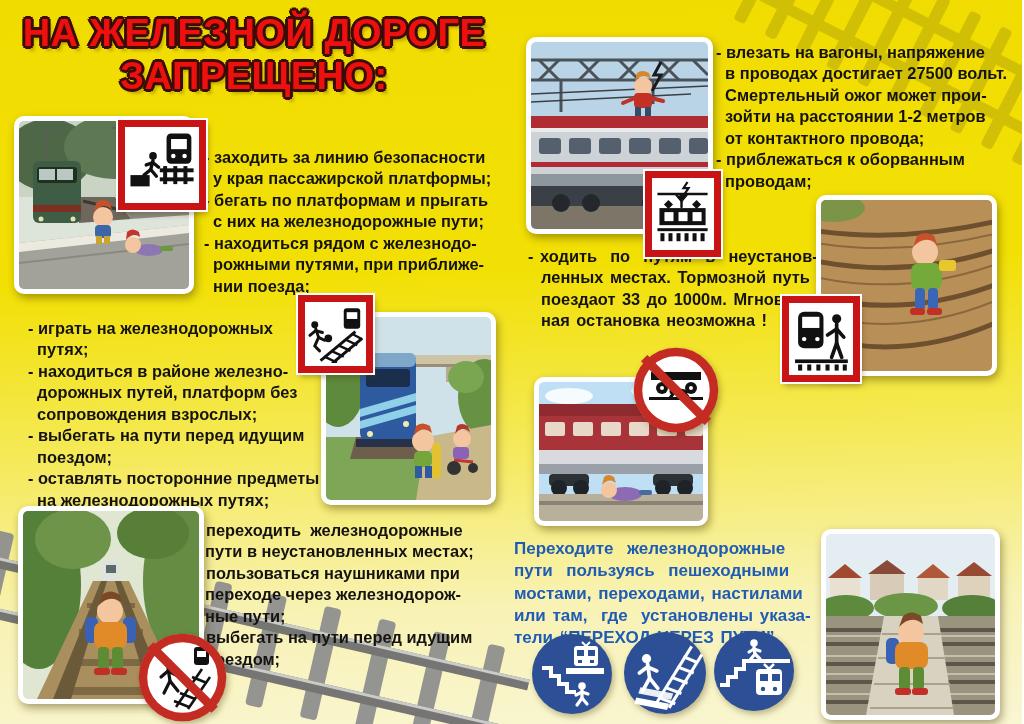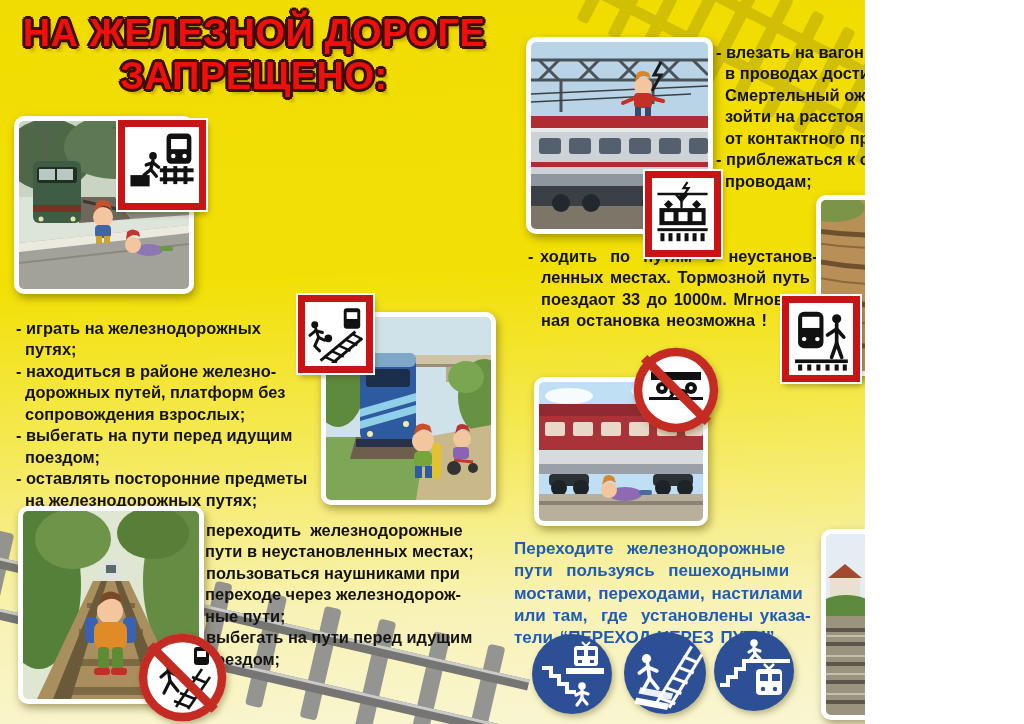--- a/index.html
+++ b/index.html
@@ -1,34 +1,34 @@
 <!DOCTYPE html>
 <html><head>
 <meta charset="utf-8">
 <style>
   html,body{margin:0;padding:0;}
   #poster{
-    position:relative;width:865px;height:724px;overflow:hidden;
+    position:relative;width:1022px;height:724px;overflow:hidden;
     font-family:"Liberation Sans",sans-serif;
     background:linear-gradient(178deg,#f1dc00 0%,#f2e005 38%,#f5ea5e 62%,#f8f2b4 82%,#f9f6d2 100%);
   }
   .decor{position:absolute;z-index:1;}
   #decorTR{right:-45px;top:-20px;width:330px;height:120px;transform:rotate(27deg);color:#b3a30c;opacity:.5;}
   #decorBL{left:-30px;top:588px;width:560px;height:118px;transform:rotate(13deg);color:#8f8f8f;opacity:.95;}
   .decor svg{width:100%;height:100%;display:block;}
   #title{
     position:absolute;left:8px;top:12px;width:492px;z-index:2;
     text-align:center;font-size:38px;font-weight:bold;letter-spacing:.5px;
     color:#ee0f0f;line-height:1.14;white-space:pre-line;
     text-shadow:-2px -2px 0 #3a0d06,2px -2px 0 #3a0d06,-2px 2px 0 #3a0d06,2px 2px 0 #3a0d06,
       0 -3px 0 #3a0d06,0 3px 0 #3a0d06,-3px 0 0 #3a0d06,3px 0 0 #3a0d06,4px 5px 3px rgba(120,90,0,.35);
   }
   .tb{position:absolute;z-index:2;font-weight:bold;font-size:16.4px;line-height:1.31;color:#151310;white-space:pre-wrap;}
   #t1{left:204px;top:147px;width:316px;}
-  #t2{left:16px;top:318px;width:312px;}
+  #t2{left:28px;top:318px;width:312px;}
   #t3{left:196px;top:520px;width:316px;}
   #t4{left:716px;top:42px;width:304px;}
   #t5{left:528px;top:246px;width:294px;word-spacing:2px;}
   #t6{left:716px;top:420px;width:302px;word-spacing:1px;}
   #t7{left:514px;top:538px;width:298px;color:#1f5cb5;font-size:17px;word-spacing:2px;}
   .photo{
     position:absolute;z-index:2;background:#fff;border-radius:10px;padding:5px;box-sizing:border-box;
     box-shadow:2px 4px 8px rgba(70,55,0,.45);
   }
   .photo svg{display:block;width:100%;height:100%;border-radius:5px;}
@@ -100,20 +100,27 @@
       <g fill="#c9c9c9">
         <rect x="0" y="28" width="560" height="3"></rect>
           <rect x="0" y="78" width="560" height="3"></rect>
       </g>
     </svg>
   </div>
 
   <div id="title">НА ЖЕЛЕЗНОЙ ДОРОГЕ
 ЗАПРЕЩЕНО:</div>
 
+  <div id="t1" class="tb">- заходить за линию безопасности
+  у края пассажирской платформы;
+- бегать по платформам и прыгать
+  с них на железнодорожные пути;
+- находиться рядом с железнодо-
+  рожными путями, при приближе-
+  нии поезда;</div>
   <div id="t2" class="tb">- играть на железнодорожных
   путях;
 - находиться в районе железно-
   дорожных путей, платформ без
   сопровождения взрослых;
 - выбегать на пути перед идущим
   поездом;
 - оставлять посторонние предметы
   на железнодорожных путях;</div>
   <div id="t3" class="tb">- переходить  железнодорожные

